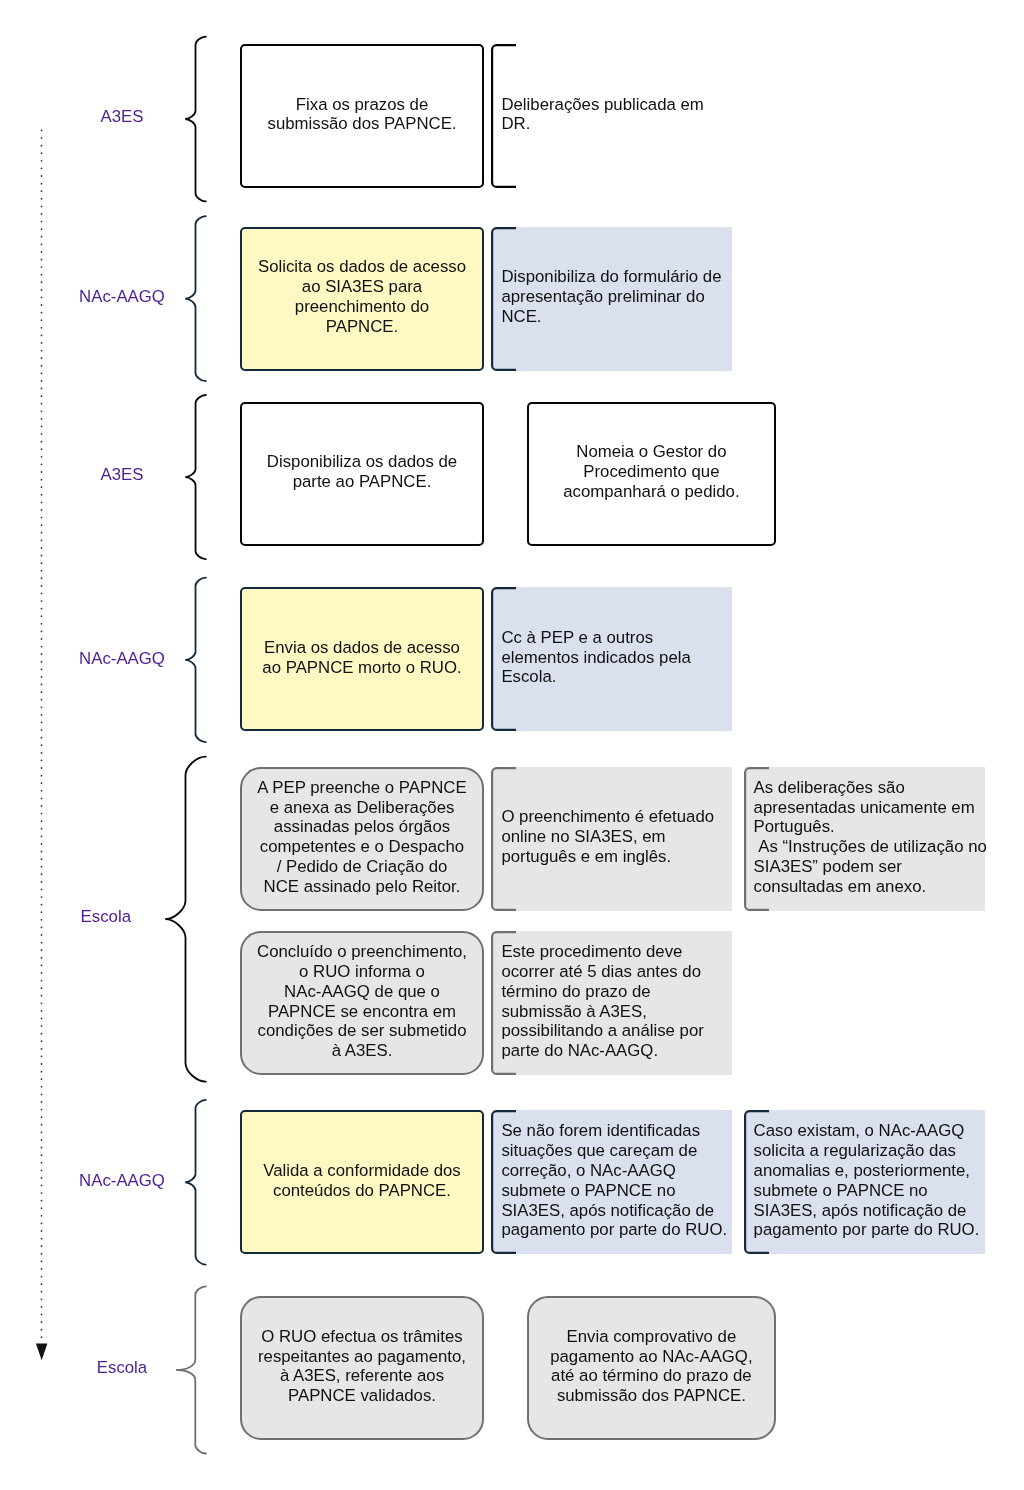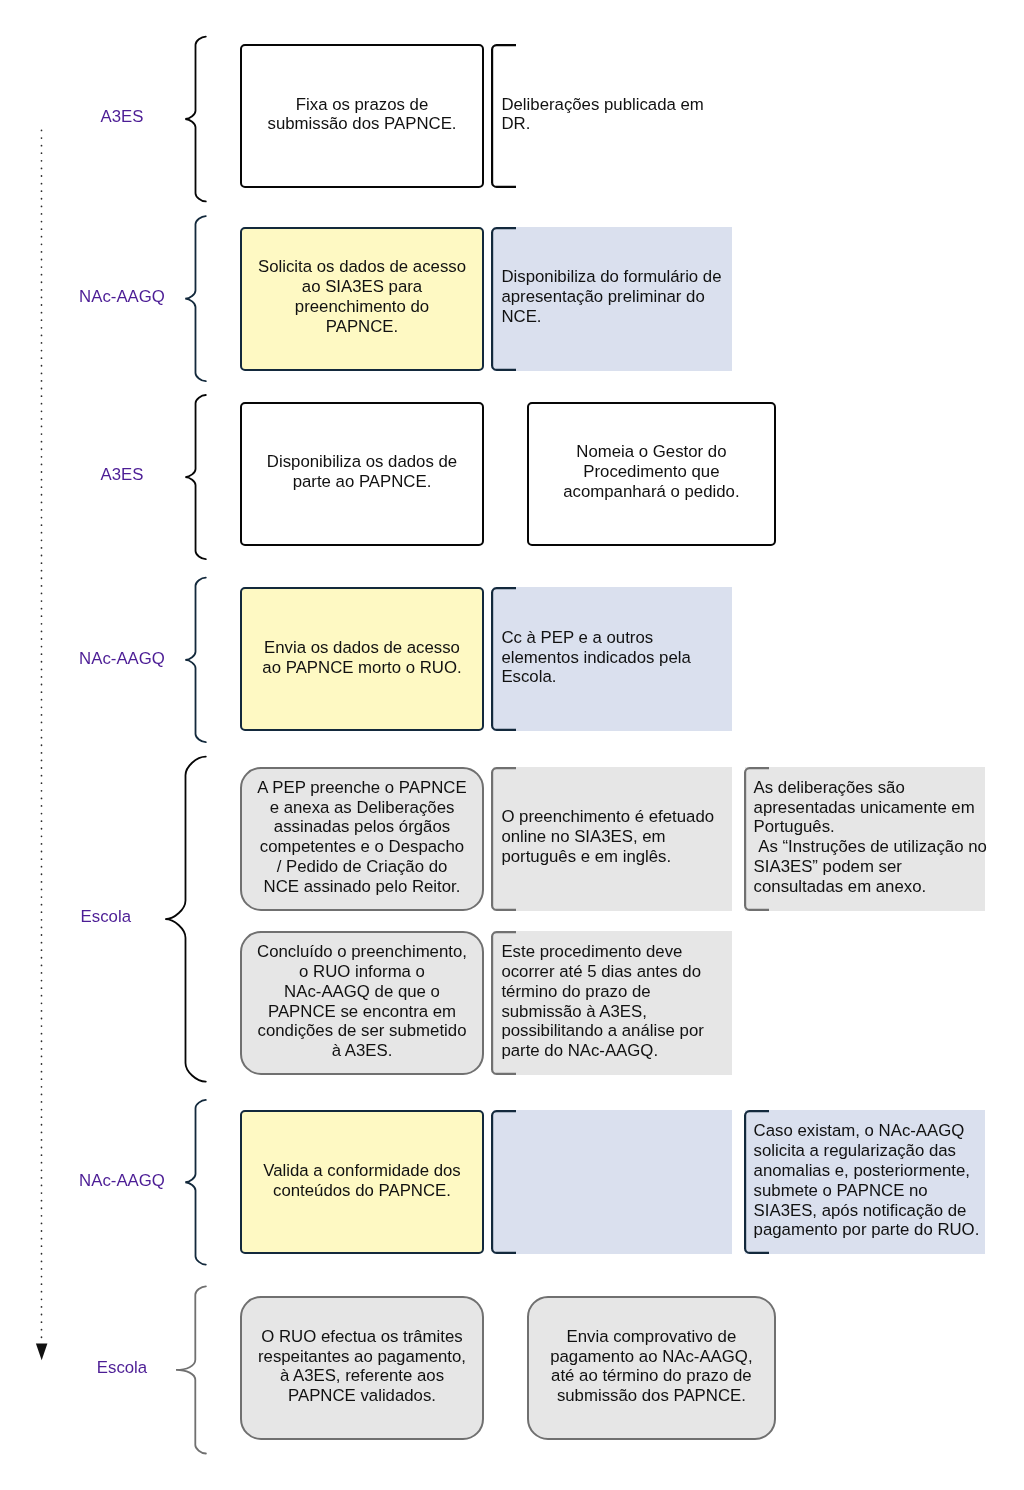--- a/index.html
+++ b/index.html
@@ -176,20 +176,21 @@
 
   <div class="lane-label" style="top:1180.6px">NAc-⁠AAGQ</div>
   <div class="node col0 fill-blue" style="top:1110.3px">
     <span class="txt">Valida a conformidade dos conteúdos do PAPNCE.</span>
   </div>
   <div class="note col1n" style="top:1110.3px">
     <div class="bg bg-blue"></div>
     <svg class="brk" viewBox="0 0 40 144">
         <path d="M 25,1.1 L 5.6,1.1 C 3.1,1.1 1.1,3.1 1.1,5.6 L 1.1,138.4 C 1.1,140.9 3.1,142.9 5.6,142.9 L 25,142.9" fill="none" stroke="#13293c" stroke-width="2.2"></path>
       </svg>
+    <span class="txt">Se não forem identificadas situações que careçam de correção, o NAc-⁠AAGQ submete o PAPNCE no SIA3ES, após notificação de pagamento por parte do RUO.</span>
   </div>
   <div class="note col2n" style="top:1110.3px">
     <div class="bg bg-blue"></div>
     <svg class="brk" viewBox="0 0 40 144">
         <path d="M 25,1.1 L 5.6,1.1 C 3.1,1.1 1.1,3.1 1.1,5.6 L 1.1,138.4 C 1.1,140.9 3.1,142.9 5.6,142.9 L 25,142.9" fill="none" stroke="#13293c" stroke-width="2.2"></path>
       </svg>
     <span class="txt">Caso existam, o NAc-⁠AAGQ solicita a regularização das anomalias e, posteriormente, submete o PAPNCE no SIA3ES, após notificação de pagamento por parte do RUO.</span>
   </div>
 
   <div class="lane-label" style="top:1367.6px">Escola</div>

